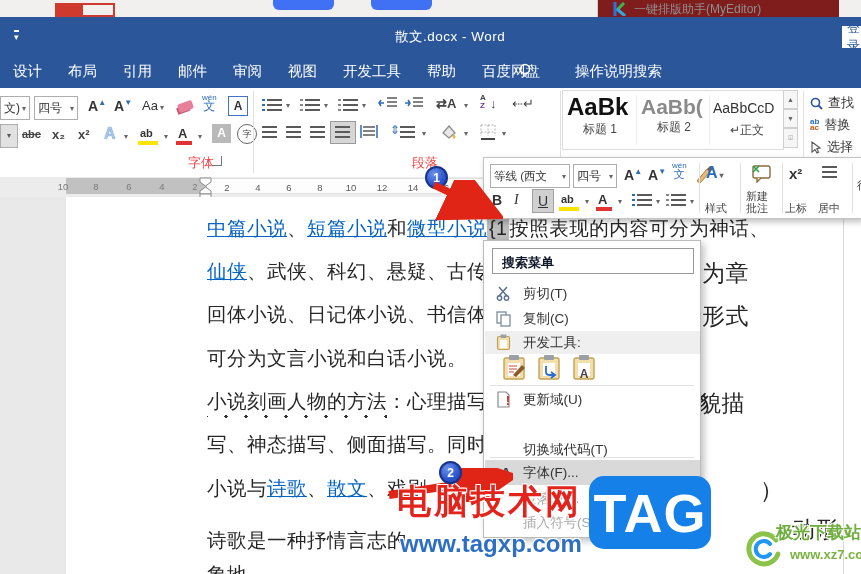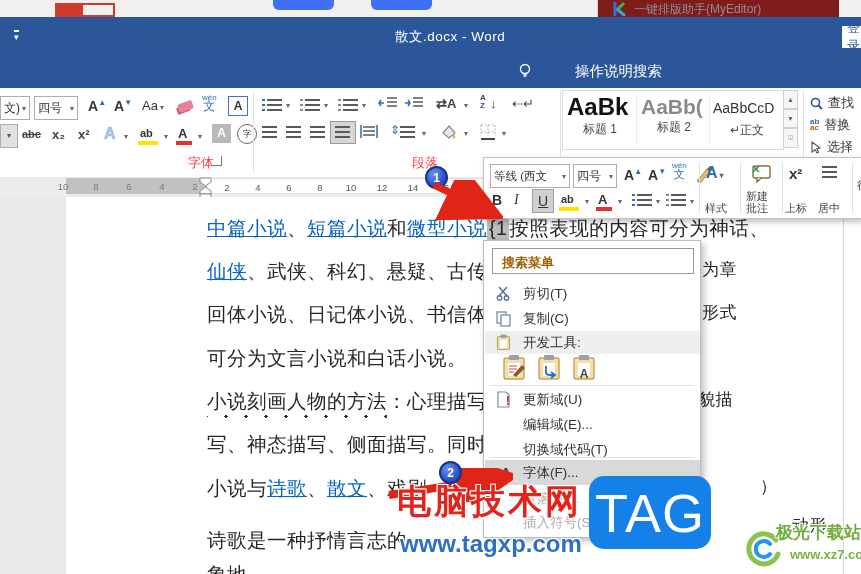--- a/index.html
+++ b/index.html
@@ -46,51 +46,51 @@
   .editrow{display:flex;align-items:center;gap:5px;font-size:13px;color:#333;white-space:nowrap;}
   
   .rulwrap{left:0;top:177px;width:861px;height:20px;background:#ececec;}
   .rulseg{top:1px;height:16px;}
   .rnum{position:absolute;top:3px;font-size:9.5px;color:#7a7a7a;transform:translateX(-50%);}
   .rnum.w{color:#5a5a5a;}
   
   .canvas{left:0;top:197px;width:861px;height:377px;background:#e9e9e9;}
   .page{left:66px;top:0px;width:795px;height:377px;background:#fff;}
   .dline{position:absolute;left:207px;font-size:19.5px;color:#262626;white-space:nowrap;letter-spacing:.5px;}
-  .frag{position:absolute;font-size:17px;color:#262626;white-space:nowrap;letter-spacing:.5px;}
+  .frag{position:absolute;font-size:23px;color:#262626;white-space:nowrap;letter-spacing:.5px;}
   .lnk{color:#0563c1;text-decoration:underline;}
   .selfield{background:#bdbdbd;display:inline-block;padding:3px 2px 5px 2px;margin:-3px 0 -5px 0;}
   .emdots{background-image:radial-gradient(circle,#333 1.5px,transparent 1.7px);
           background-size:20px 5px;background-position:9px bottom;background-repeat:repeat-x;padding-bottom:7px;}
   .pageedge{left:843px;top:197px;width:1px;height:377px;background:#d8d8d8;}
   
   .minibar{left:483px;top:157px;width:379px;height:62px;background:#fff;border:1px solid #c3c3c3;
            box-shadow:2px 3px 6px rgba(0,0,0,.25);box-sizing:border-box;}
   .mlabel{position:absolute;font-size:11px;color:#444;white-space:nowrap;}
   .vdiv{position:absolute;top:5px;height:50px;width:1px;background:#e0e0e0;}
   
   .cmenu{left:483px;top:240px;width:218px;height:298px;background:#fff;border:1px solid #bcbcbc;
          box-shadow:3px 3px 7px rgba(0,0,0,.25);box-sizing:border-box;}
   .mi{position:absolute;left:1px;width:215px;height:23px;display:flex;align-items:center;font-size:13.5px;color:#333;}
   .mi .ico{position:absolute;left:11px;width:20px;text-align:center;}
   .mi .lb{position:absolute;left:38px;white-space:nowrap;}
   .mi.dis .lb{color:#a9a9a9;}
   .sep{position:absolute;left:6px;width:204px;height:1px;background:#e2e2e2;}
   .searchbox{position:absolute;left:8px;top:7px;width:202px;height:26px;border:1px solid #999;box-sizing:border-box;}
-  .searchbox span{position:absolute;left:9px;top:5px;font-size:13px;font-weight:bold;color:#a16207;}
+  .searchbox span{position:absolute;left:9px;top:5px;font-size:13px;font-weight:bold;color:#0f172a;}
   
   .badge{width:19px;height:19px;border-radius:50%;border:2px solid #16328a;box-sizing:content-box;
          background:radial-gradient(circle at 35% 30%,#6b92ea,#2b55cc 60%,#1b3da6);
          color:#fff;font-size:12px;font-weight:bold;display:flex;align-items:center;justify-content:center;z-index:40;}
   
   .wmred{left:397px;top:479px;font-size:34px;font-weight:900;color:#e3241d;letter-spacing:3px;z-index:32;white-space:nowrap;
          text-shadow:-1px -1px 0 #fff,1px -1px 0 #fff,-1px 1px 0 #fff,1px 1px 0 #fff,0 2px 0 #fff;}
   .tagbox{left:589px;top:476px;width:122px;height:73px;background:#1580e8;border-radius:15px;z-index:33;
           display:flex;align-items:center;justify-content:center;}
-  .tagbox span{color:#fff;font-size:54px;font-weight:400;letter-spacing:1px;}
+  .tagbox span{color:#fff;font-size:54px;font-weight:700;letter-spacing:1px;}
   .wmurl{left:400px;top:530px;font-size:24px;font-weight:800;color:#2e6fc4;z-index:32;white-space:nowrap;
          text-shadow:-1px -1px 0 #fff,1px -1px 0 #fff,-1px 1px 0 #fff,1px 1px 0 #fff;}
   .aurora{left:776px;top:521px;font-size:17px;font-weight:800;color:#6fae3d;z-index:33;white-space:nowrap;
           text-shadow:-1px -1px 0 #fff,1px -1px 0 #fff,-1px 1px 0 #fff,1px 1px 0 #fff;}
   .aurl{left:790px;top:547px;font-size:13px;font-weight:700;color:#7ab440;z-index:33;white-space:nowrap;}
 </style>
 </head>
 <body>
 
 <div id="app" class="nosel">
@@ -108,20 +108,31 @@
       <path d="M5 8 L12 1" stroke="#39b54a" stroke-width="3"></path>
       <path d="M5 7 L13 14" stroke="#2fa8e0" stroke-width="3"></path>
     </svg>
     <span>一键排版助手(MyEditor)</span>
   </div>
 
   <div class="a titlebar">
     <div class="a qat">▾</div>
     <div class="a doctitle">散文.docx - Word</div>
     <div class="a login">登录</div>
+    <div class="a tabs">
+      <span class="tab">设计</span>
+      <span class="tab">布局</span>
+      <span class="tab">引用</span>
+      <span class="tab">邮件</span>
+      <span class="tab">审阅</span>
+      <span class="tab">视图</span>
+      <span class="tab">开发工具</span>
+      <span class="tab">帮助</span>
+      <span class="tab">百度网盘</span>
+    </div>
     <svg class="a bulb" width="14" height="16">
       <circle cx="7" cy="6" r="4.5" fill="none" stroke="#fff" stroke-width="1.4"></circle>
       <path d="M5 11h4M5.5 13h3" stroke="#fff" stroke-width="1.4"></path>
     </svg>
     <span class="a searchtab">操作说明搜索</span>
   </div>
 
   <div class="a ribbon">
 
     <div class="a combo" style="left:0;top:8px;width:30px;height:24px;">
@@ -410,23 +421,20 @@
         <text x="13" y="24" text-anchor="middle" font-size="12" font-weight="bold" fill="#444">A</text>
       </svg>
     </div>
     <div class="sep" style="top:144px;"></div>
     <div class="mi" style="top:147px;">
       <svg class="ico" width="16" height="17">
         <path d="M2 1 h8 l3 3 v12 h-11 Z" fill="#fff" stroke="#8a8a8a" stroke-width="1.2"></path>
         <text x="12" y="14" text-anchor="middle" font-size="13" font-weight="bold" fill="#d02b20">!</text>
       </svg>
       <span class="lb">更新域(U)</span>
-    </div>
-    <div class="mi" style="top:172px;">
-      <span class="lb">编辑域(E)...</span>
     </div>
     <div class="mi" style="top:197px;">
       <span class="lb">切换域代码(T)</span>
     </div>
     <div class="sep" style="top:216px;"></div>
     <div class="mi" style="top:219px;height:25px;background:#d9d9d9;">
       <span class="ico" style="font-size:13px;font-weight:bold;color:#333;">A</span>
       <span class="lb">字体(F)...</span>
     </div>
     <div class="mi dis" style="top:246px;">

